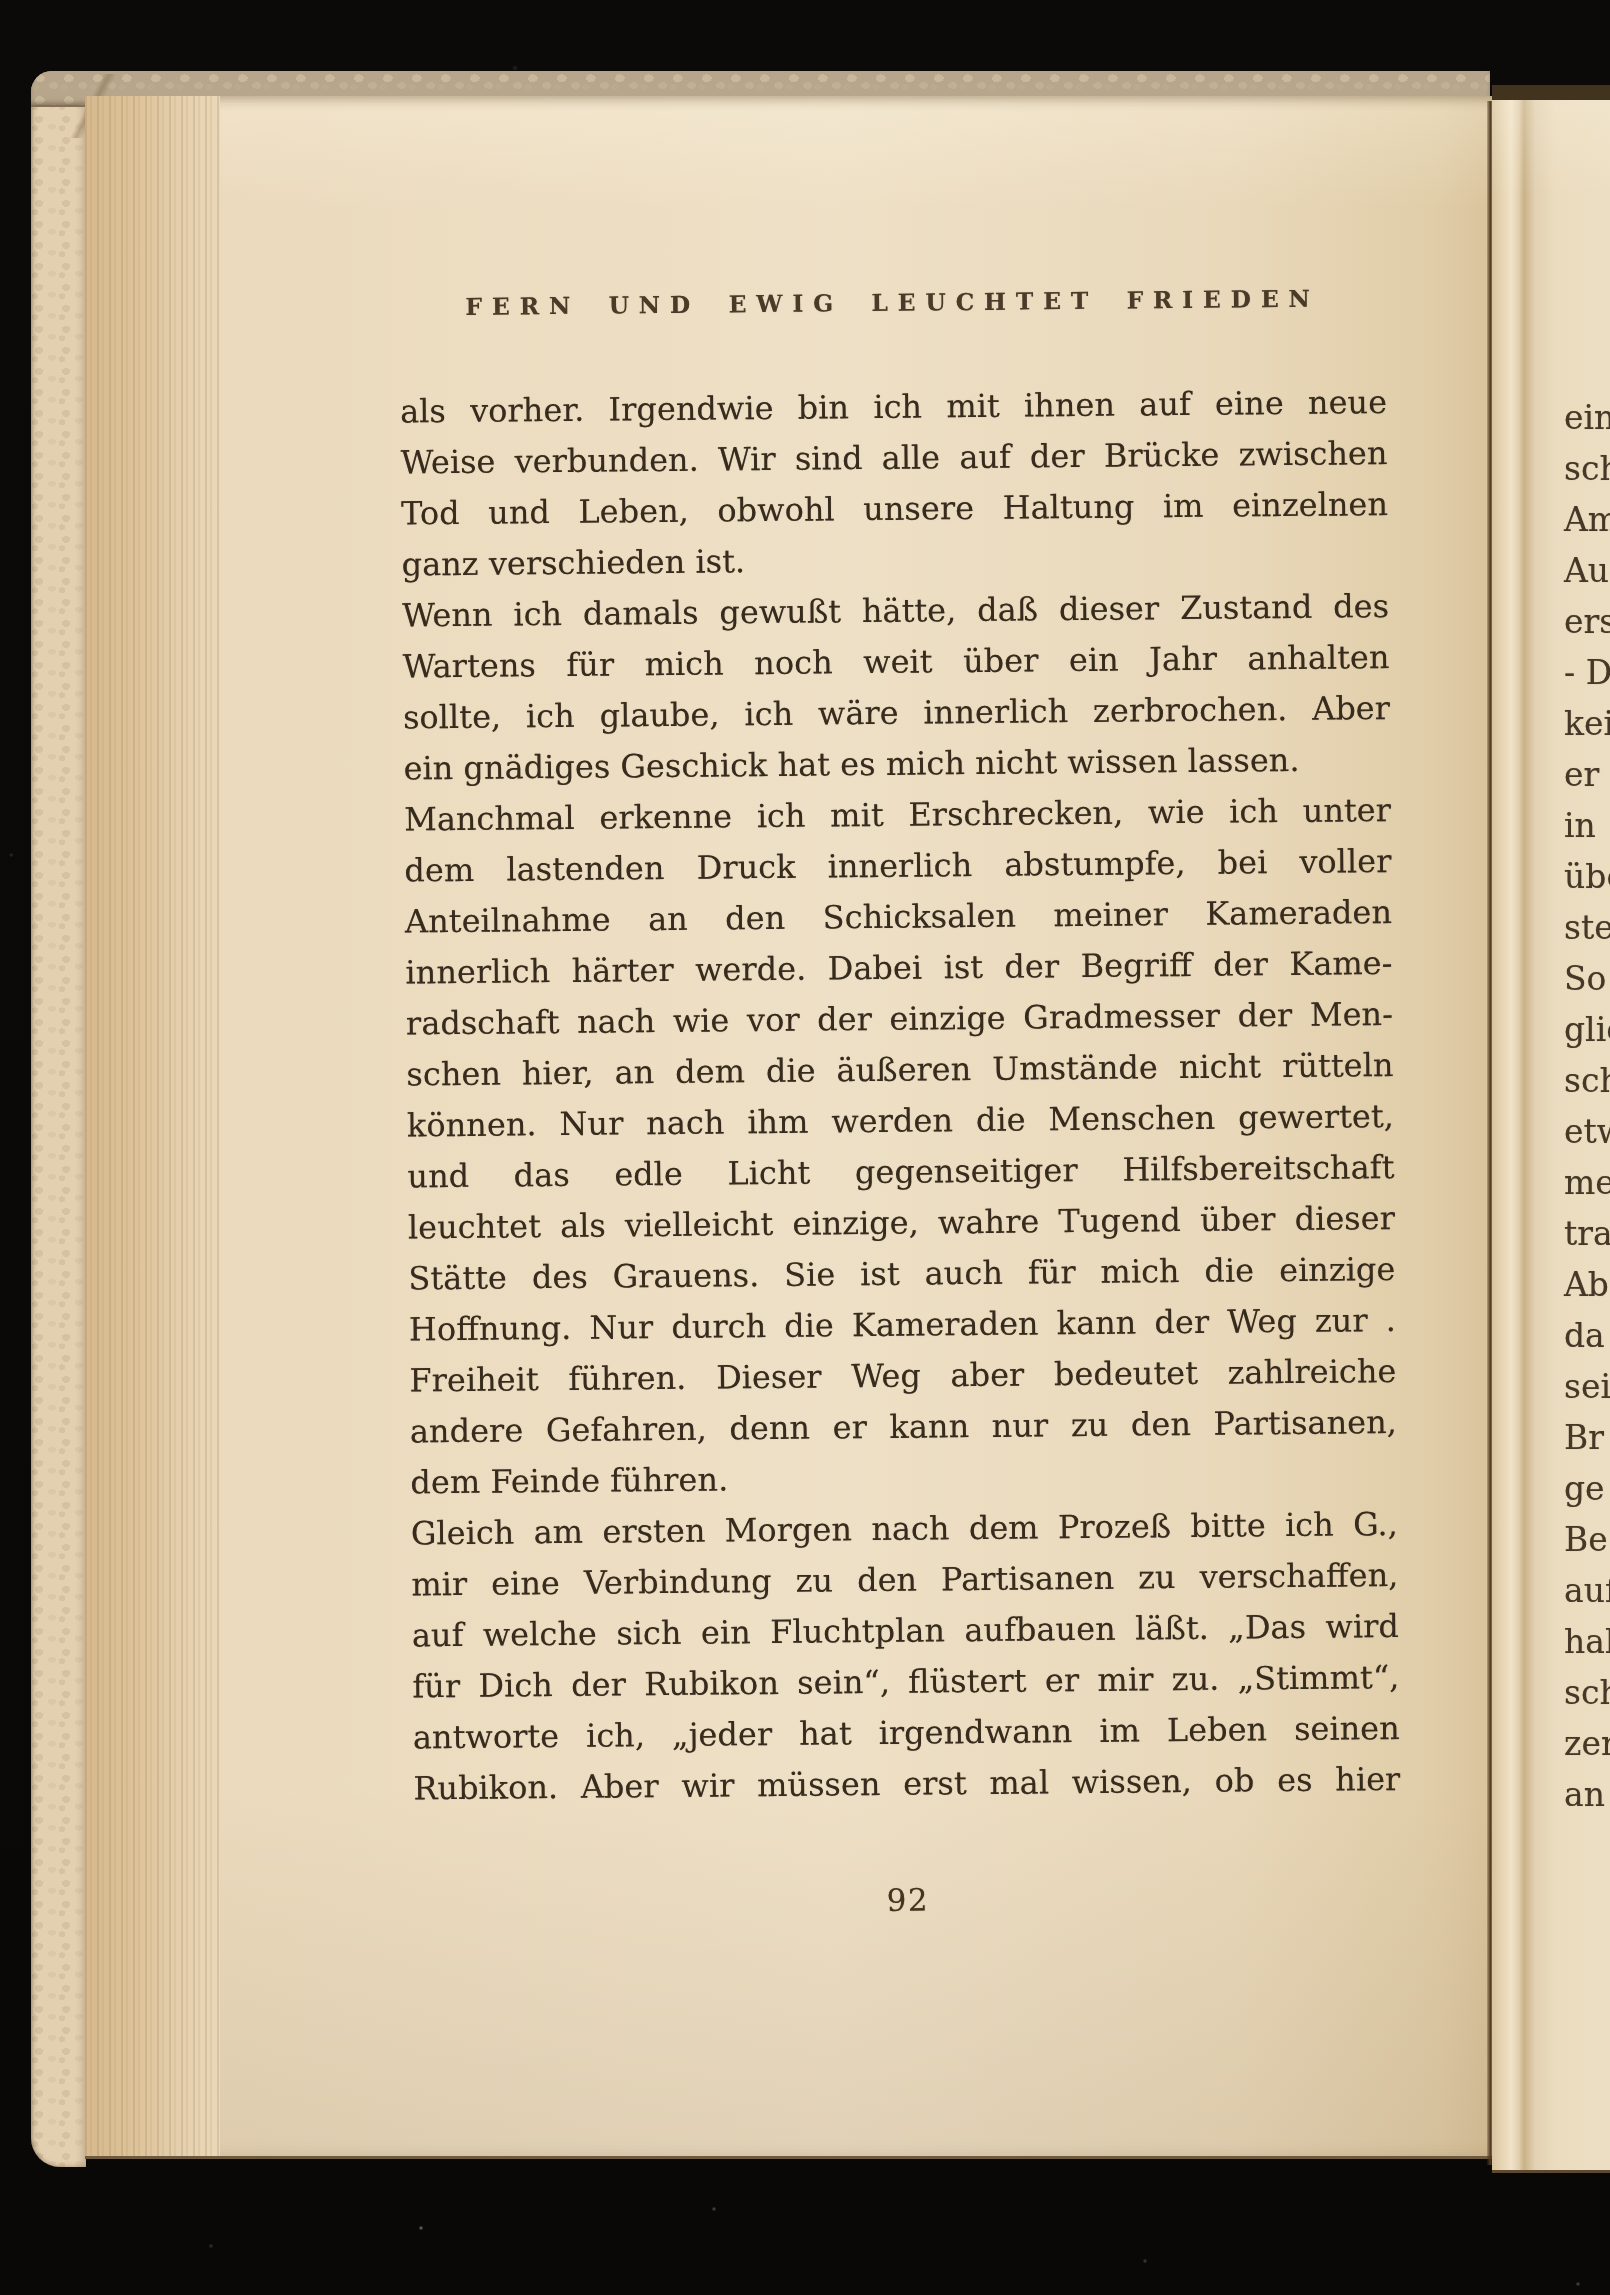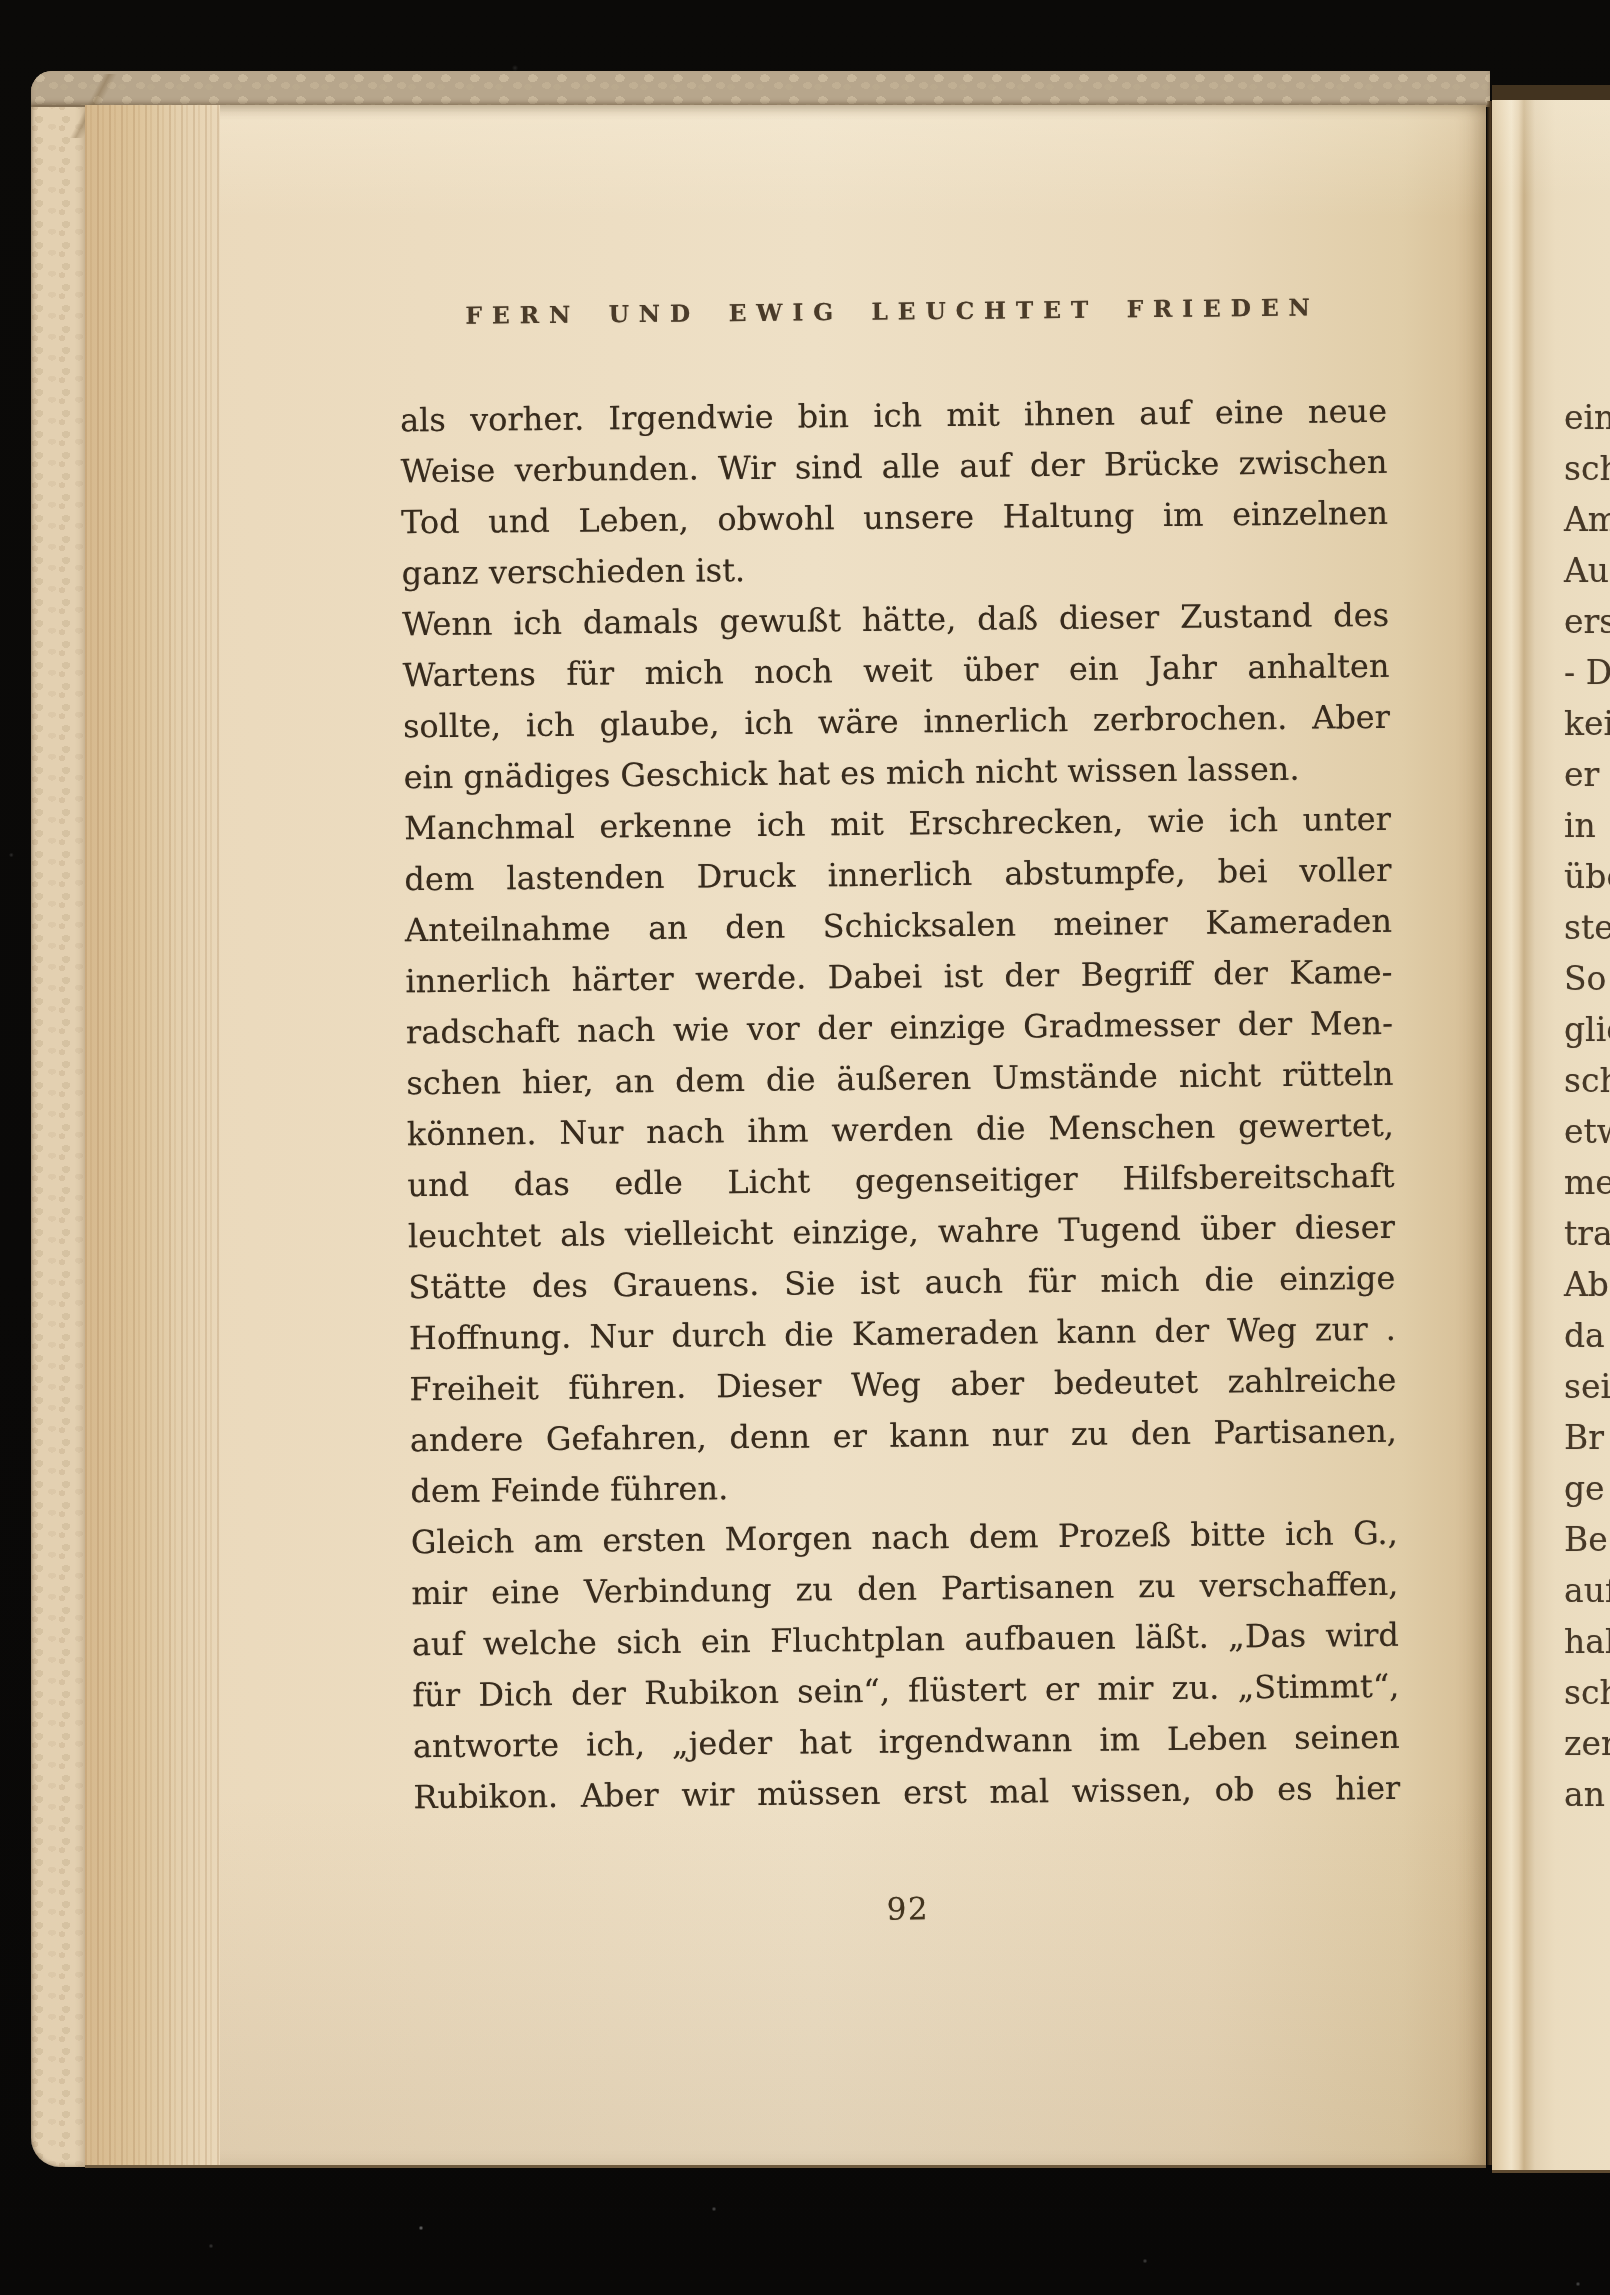--- a/index.html
+++ b/index.html
@@ -29,26 +29,26 @@
     background-color:#b7a68c;
     background-image:
       radial-gradient(ellipse 8px 6.4px at 8.9px 7.2px, rgba(205,189,160,.8) 60%, transparent 61%),
       radial-gradient(ellipse 7.2px 5.6px at 22.6px 14.5px, rgba(196,180,150,.7) 60%, transparent 61%),
       radial-gradient(ellipse 6.4px 4.8px at 4px 16px, rgba(188,172,142,.6) 60%, transparent 61%);
     background-size:29px 22px;
     box-shadow:inset 0 -3.2px 4.8px -1.6px rgba(90,70,45,.6);}
   .corner-fold{position:absolute;left:32px;top:74px;width:121px;height:64px;
     border-top-left-radius:21px;pointer-events:none;
     background:linear-gradient(118deg, transparent 46%, rgba(120,95,60,.38) 50%, transparent 55%);}
-  .page-left{position:absolute;left:85px;top:105px;width:1401px;height:2060px;
+  .page-left{position:absolute;left:85px;top:96px;width:1401px;height:2060px;
     background:
       linear-gradient(180deg, rgba(255,248,230,.30) 0, rgba(255,248,230,0) 113px, rgba(0,0,0,0) 82%, rgba(110,80,45,.10) 100%),
       linear-gradient(90deg,#ead8ba 0,#ecdcc0 24%,#eee0c6 52%,#e9d8ba 80%,#e0cda8 94%,#d5bd94 100%);
     border-bottom:3.2px solid #6e5a3e;
-    box-shadow:inset -16px 0 21px -9.7px rgba(95,65,32,.38), inset 0 9.7px 11.3px -7.2px rgba(105,85,55,.40);}
+    box-shadow:inset -16px 0 21px -9.7px rgba(95,65,32,.38), inset 0 9.7px 11.3px -7.2px rgba(105,85,55,.40);padding-left:36px;}
   .fore-edge{position:absolute;left:0;top:0;width:135px;height:100%;
     background:
       repeating-linear-gradient(90deg, rgba(150,108,62,.20) 0 1.6px, rgba(0,0,0,0) 1.6px 4.8px, rgba(172,132,82,.14) 4.8px 7.2px, rgba(0,0,0,0) 7.2px 12px),
       linear-gradient(90deg,#d6b98e 0,#dcc298 34%,#e4d0ae 70%,#ead8ba 100%);}
   .gutter{position:absolute;left:1487px;top:101px;width:5.6px;height:2064px;
     background:linear-gradient(90deg, rgba(70,48,24,.25), #4e3a22 55%, rgba(70,48,24,.35));}
   .next-page-band{position:absolute;left:1492px;top:85px;width:118px;height:14.5px;background:#42331f;}
   .next-page{position:absolute;left:1492px;top:100px;width:118px;height:2070px;overflow:hidden;
     border-bottom:3.2px solid #5e4a30;
     background:

